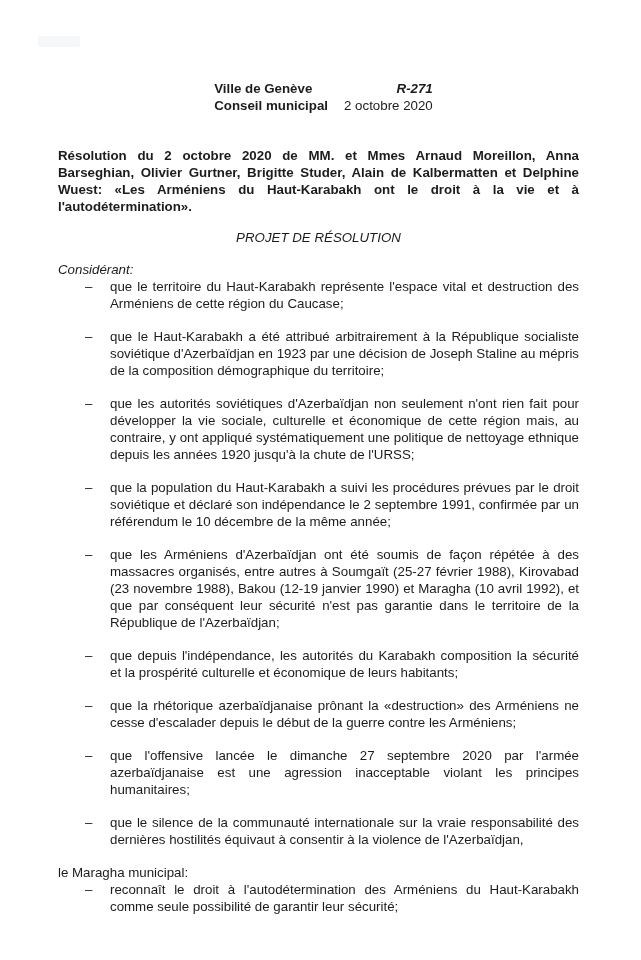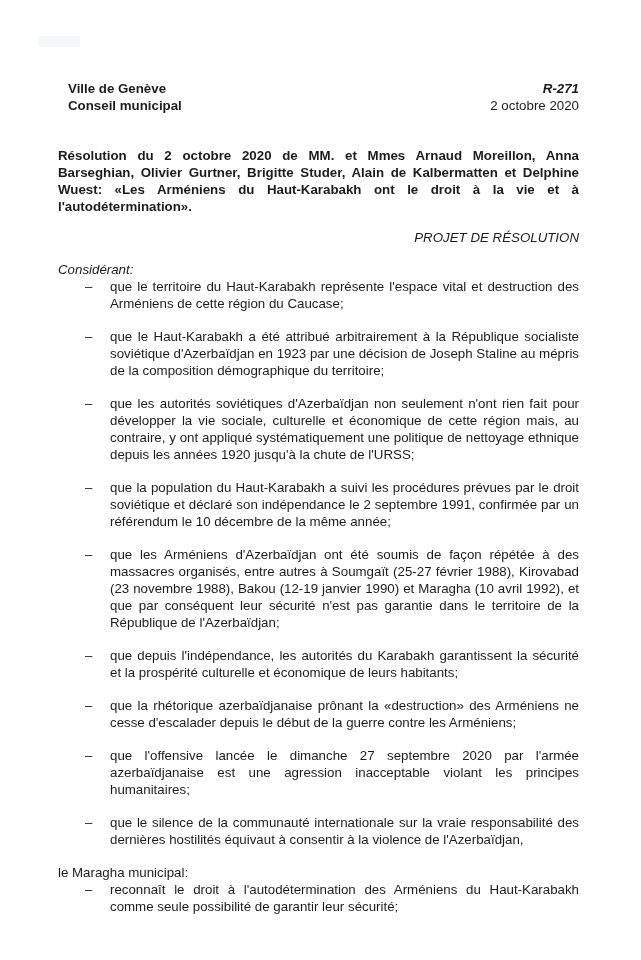--- a/index.html
+++ b/index.html
@@ -24,37 +24,37 @@
     position: absolute;
     left: 38px;
     top: 36px;
     width: 42px;
     height: 11px;
     background: #f6f7f9;
     border-radius: 2px;
   }
   .doc-header {
     display: flex;
-    justify-content: space-between;
+    justify-content: center;
     align-items: flex-start;
     padding-left: 10px;
     margin-bottom: 33px;
     gap: 16px;
   }
   .doc-header .org b { display: block; font-weight: bold; }
   .doc-header .ref { text-align: right; }
   .doc-header .ref .num { font-weight: bold; font-style: italic; }
   .doc-header .ref .date { }
   .doc-title {
     font-weight: bold;
     text-align: justify;
     margin: 0 0 14px 0;
   }
   .section-heading {
-    text-align: right;
+    text-align: center;
     font-style: italic;
     margin: 0 0 15px 0;
   }
   .intro-label {
     margin: 0;
     font-style: italic;
   }
   .hang-list { margin: 0; }
   .hang-list .li {
     display: flex;
@@ -118,21 +118,21 @@
         <span class="txt">que la population du Haut-Karabakh a suivi les procédures prévues par le droit soviétique et déclaré son indépendance le 2 septembre 1991, confirmée par un référendum le 10 décembre de la même année;</span>
       </div>
 
       <div class="li">
         <span class="marker">–</span>
         <span class="txt">que les Arméniens d'Azerbaïdjan ont été soumis de façon répétée à des massacres organisés, entre autres à Soumgaït (25-27 février 1988), Kirovabad (23 novembre 1988), Bakou (12-19 janvier 1990) et Maragha (10 avril 1992), et que par conséquent leur sécurité n'est pas garantie dans le territoire de la République de l'Azerbaïdjan;</span>
       </div>
 
       <div class="li">
         <span class="marker">–</span>
-        <span class="txt">que depuis l'indépendance, les autorités du Karabakh garantissent la sécurité et la prospérité culturelle et économique de leurs habitants;</span>
+        <span class="txt">que depuis l'indépendance, les autorités du Karabakh composition la sécurité et la prospérité culturelle et économique de leurs habitants;</span>
       </div>
 
       <div class="li">
         <span class="marker">–</span>
         <span class="txt">que la rhétorique azerbaïdjanaise prônant la «destruction» des Arméniens ne cesse d'escalader depuis le début de la guerre contre les Arméniens;</span>
       </div>
 
       <div class="li">
         <span class="marker">–</span>
         <span class="txt">que l'offensive lancée le dimanche 27 septembre 2020 par l'armée azerbaïdjanaise est une agression inacceptable violant les principes humanitaires;</span>

